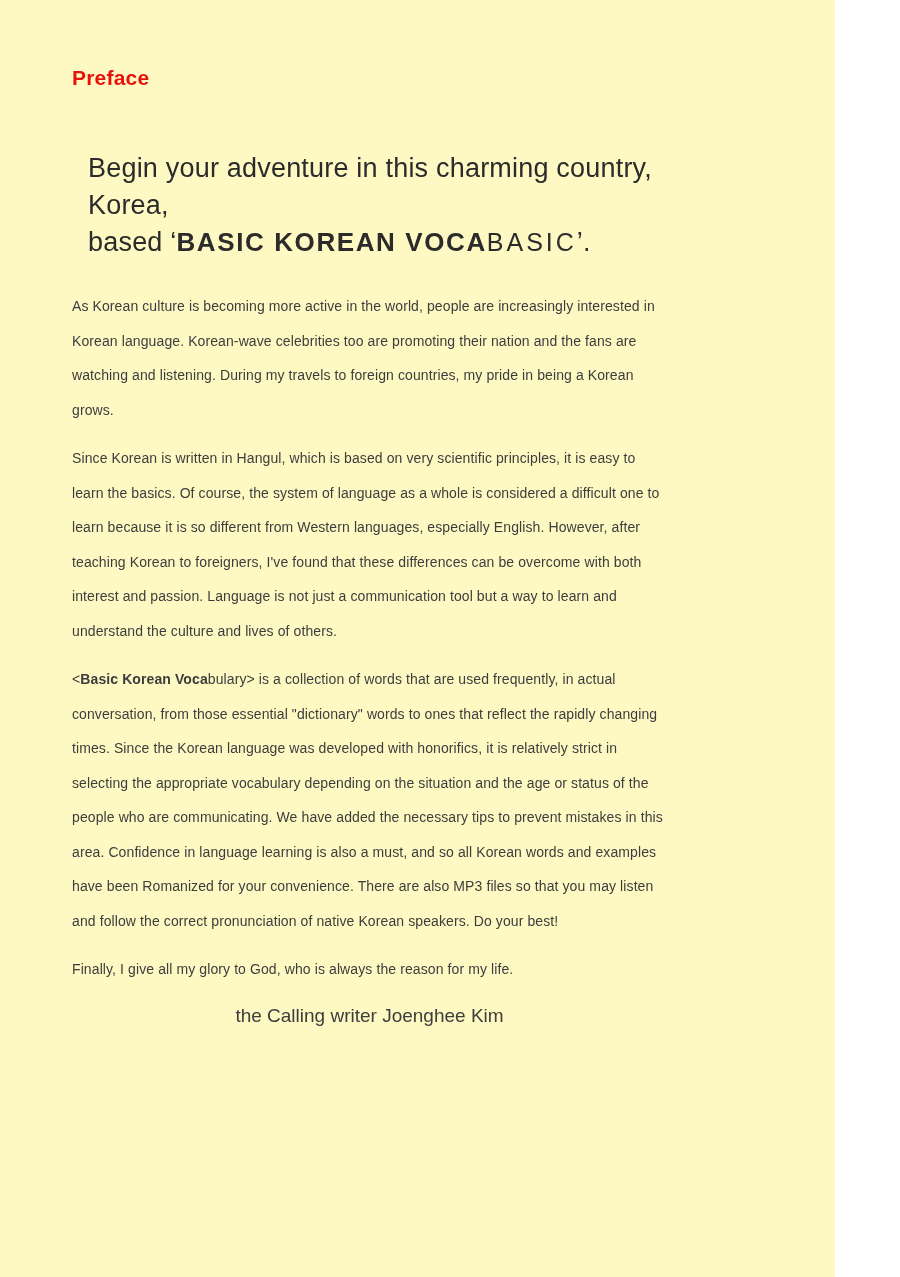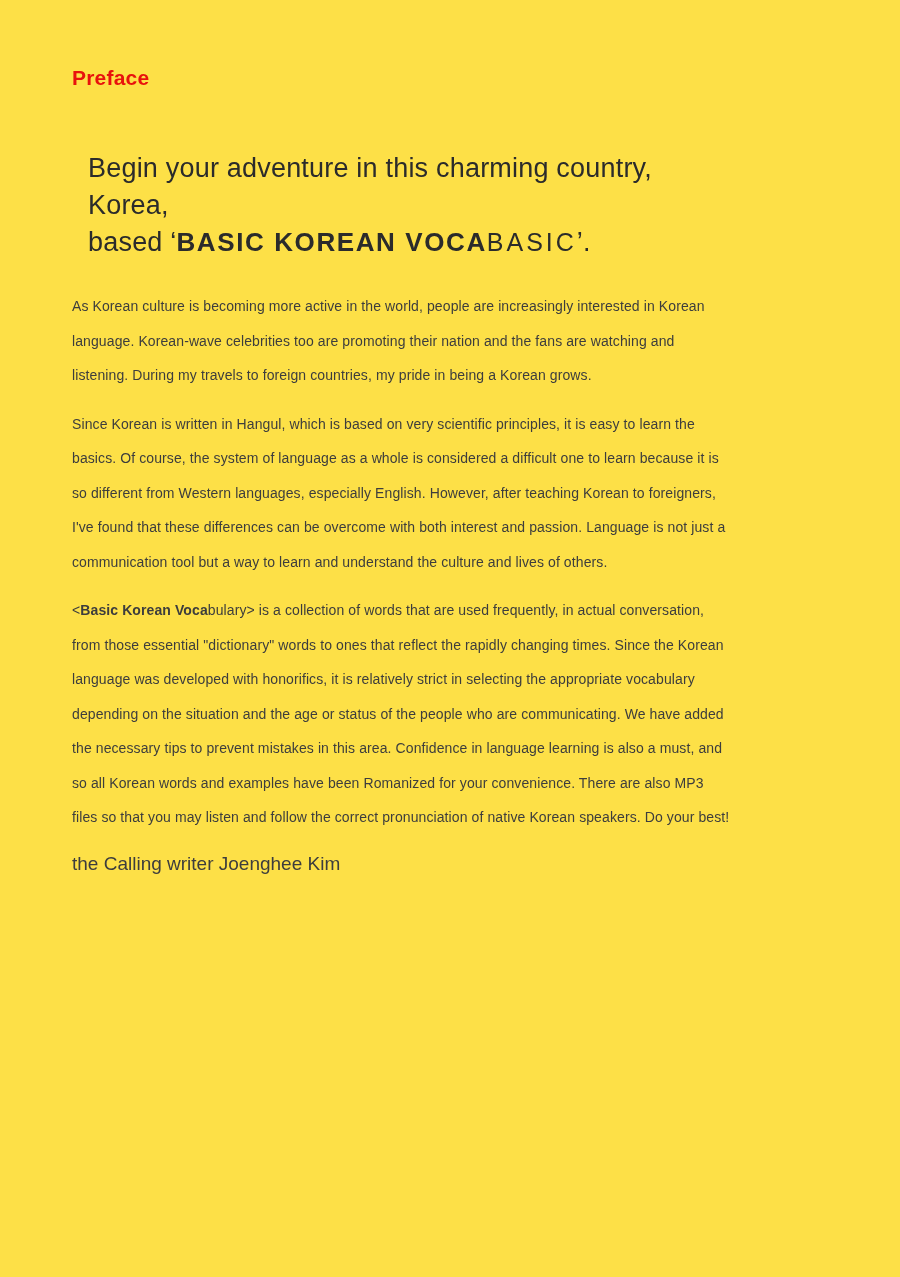--- a/index.html
+++ b/index.html
@@ -8,24 +8,24 @@
     background: #ffffff;
   }
   body {
     width: 900px;
     height: 1277px;
     overflow: hidden;
     font-family: "Liberation Sans", "DejaVu Sans", sans-serif;
   }
   .page {
     box-sizing: border-box;
-    width: 900px;
+    width: 835px;
     height: 1277px;
     padding: 66px 168px 0 72px;
-    background: #fde047;
+    background: #fef9c3;
   }
   .page-title {
     font-size: 21px;
     font-weight: 700;
     color: var(--red, #e8120d);
     margin: 0 0 60px 0;
     letter-spacing: 0.2px;
   }
   .headline {
     font-size: 27px;
@@ -50,37 +50,38 @@
     color: var(--body, #3d3d3d);
     margin: 0 0 14px 0;
     letter-spacing: 0.1px;
   }
   .body-copy p .bold {
     font-weight: 700;
   }
   .signature {
     font-size: 19px;
     color: var(--body, #3d3d3d);
-    text-align: left;
+    text-align: center;
     line-height: 30px;
   }
 </style>
 </head>
 <body>
 
 <div class="page">
 
   <h1 class="page-title">Preface</h1>
 
   <h2 class="headline">
     <span>Begin your adventure in this charming country, Korea,</span><br>
     <span><span>based ‘</span><span class="brand-bold">BASIC KOREAN VOCA</span><span class="brand-rest">BASIC</span><span>’.</span></span>
   </h2>
 
   <div class="body-copy">
       <p><span>As Korean culture is becoming more active in the world, people are increasingly interested in Korean language. Korean-wave celebrities too are promoting their nation and the fans are watching and listening. During my travels to foreign countries, my pride in being a Korean grows.</span></p>
       <p><span>Since Korean is written in Hangul, which is based on very scientific principles, it is easy to learn the basics. Of course, the system of language as a whole is considered a difficult one to learn because it is so different from Western languages, especially English. However, after teaching Korean to foreigners, I've found that these differences can be overcome with both interest and passion. Language is not just a communication tool but a way to learn and understand the culture and lives of others.</span></p>
       <p><span>&lt;</span><span class="bold">Basic Korean Voca</span><span>bulary&gt; is a collection of words that are used frequently, in actual conversation, from those essential "dictionary" words to ones that reflect the rapidly changing times. Since the Korean language was developed with honorifics, it is relatively strict in selecting the appropriate vocabulary depending on the situation and the age or status of the people who are communicating. We have added the necessary tips to prevent mistakes in this area. Confidence in language learning is also a must, and so all Korean words and examples have been Romanized for your convenience. There are also MP3 files so that you may listen and follow the correct pronunciation of native Korean speakers. Do your best!</span></p>
+      <p><span>Finally, I give all my glory to God, who is always the reason for my life.</span></p>
     </div>
 
   <div class="signature">the Calling writer Joenghee Kim</div>
 
 </div>
 
 </body></html>

